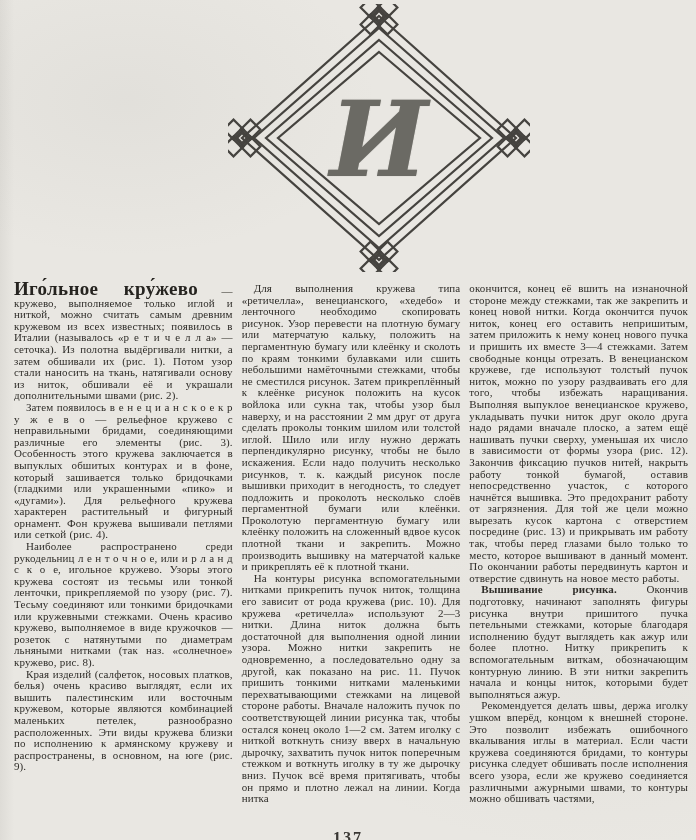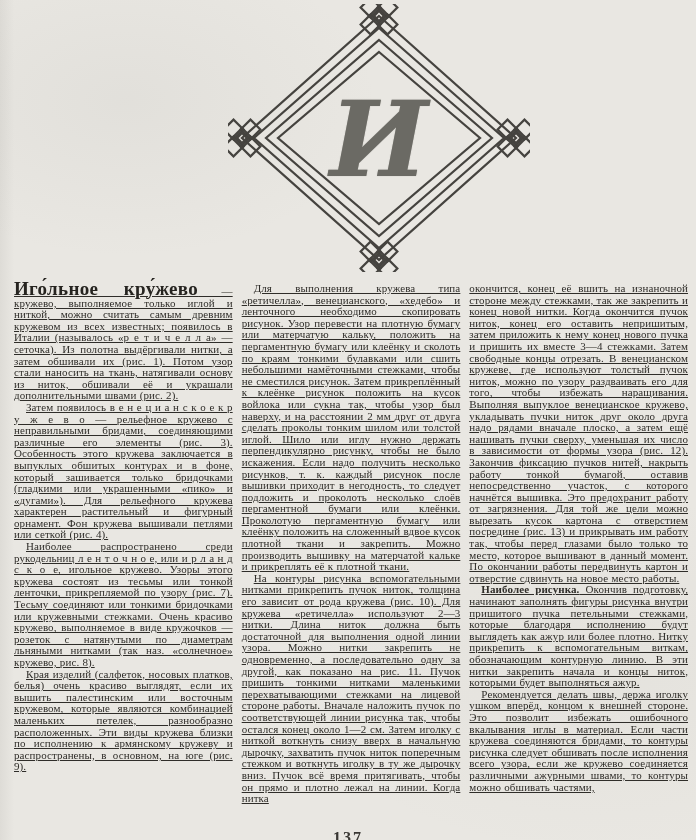--- a/index.html
+++ b/index.html
@@ -22,21 +22,21 @@
   .ornament-letter{
     position:absolute;left:228px;top:4px;width:302px;height:268px;
     display:flex;align-items:center;justify-content:center;
     font-family:"DejaVu Serif", serif;font-style:italic;font-weight:bold;
     font-size:104px;color:#6b6a64;line-height:1;
     padding-top:4px;box-sizing:border-box;
     text-shadow:0 0 1px rgba(60,60,55,0.35);
   }
   .columns{
     position:absolute;left:14px;top:283px;width:674px;
-    display:flex;gap:9px;text-decoration:underline;
+    display:flex;gap:9px;
   }
   .col{flex:1;min-width:0;}
   .col p{
     margin:0;
     font-size:11px;line-height:11.6px;
     text-align:justify;text-indent:12px;
     letter-spacing:0.1px;
     word-spacing:0.4px;
   }
   .col p.no-indent{text-indent:0;}
@@ -112,21 +112,21 @@
       <p>Края изделий (салфеток, носовых платков, белья) очень красиво выглядят, если их вышить палестинским или восточным кружевом, которые являются комбинацией маленьких петелек, разнообразно расположенных. Эти виды кружева близки по исполнению к армянскому кружеву и распространены, в основном, на юге (рис. 9).</p>
     </div>
 
     <div class="col">
       <p>Для выполнения кружева типа «ретичелла», венецианского, «хедебо» и ленточного необходимо скопировать рисунок. Узор перевести на плотную бумагу или матерчатую кальку, положить на пергаментную бумагу или клеёнку и сколоть по краям тонкими булавками или сшить небольшими намёточными стежками, чтобы не сместился рисунок. Затем прикреплённый к клеёнке рисунок положить на кусок войлока или сукна так, чтобы узор был наверху, и на расстоянии 2 мм друг от друга сделать проколы тонким шилом или толстой иглой. Шило или иглу нужно держать перпендикулярно рисунку, чтобы не было искажения. Если надо получить несколько рисунков, т. к. каждый рисунок после вышивки приходит в негодность, то следует подложить и проколоть несколько слоёв пергаментной бумаги или клеёнки. Проколотую пергаментную бумагу или клеёнку положить на сложенный вдвое кусок плотной ткани и закрепить. Можно производить вышивку на матерчатой кальке и прикреплять её к плотной ткани.</p>
       <p>На контуры рисунка вспомогательными нитками прикрепить пучок ниток, толщина его зависит от рода кружева (рис. 10). Для кружева «ретичелла» используют 2—3 нитки. Длина ниток должна быть достаточной для выполнения одной линии узора. Можно нитки закрепить не одновременно, а последовательно одну за другой, как показано на рис. 11. Пучок пришить тонкими нитками маленькими перехватывающими стежками на лицевой стороне работы. Вначале наложить пучок по соответствующей линии рисунка так, чтобы остался конец около 1—2 см. Затем иголку с ниткой воткнуть снизу вверх в начальную дырочку, захватить пучок ниток поперечным стежком и воткнуть иголку в ту же дырочку вниз. Пучок всё время притягивать, чтобы он прямо и плотно лежал на линии. Когда нитка</p>
     </div>
 
     <div class="col">
       <p class="no-indent">окончится, конец её вшить на изнаночной стороне между стежками, так же закрепить и конец новой нитки. Когда окончится пучок ниток, конец его оставить непришитым, затем приложить к нему конец нового пучка и пришить их вместе 3—4 стежками. Затем свободные концы отрезать. В венецианском кружеве, где используют толстый пучок ниток, можно по узору раздваивать его для того, чтобы избежать наращивания. Выполняя выпуклое венецианское кружево, укладывать пучки ниток друг около друга надо рядами вначале плоско, а затем ещё нашивать пучки сверху, уменьшая их число в зависимости от формы узора (рис. 12). Закончив фиксацию пучков нитей, накрыть работу тонкой бумагой, оставив непосредственно участок, с которого начнётся вышивка. Это предохранит работу от загрязнения. Для той же цели можно вырезать кусок картона с отверстием посредине (рис. 13) и прикрывать им работу так, чтобы перед глазами было только то место, которое вышивают в данный момент. По окончании работы передвинуть картон и отверстие сдвинуть на новое место работы.</p>
-      <p><span class="lead">Наиболее рисунка.</span><span> Окончив подготовку, начинают заполнять фигуры рисунка внутри пришитого пучка петельными стежками, которые благодаря исполнению будут выглядеть как ажур или более плотно. Нитку прикрепить к вспомогательным виткам, обозначающим контурную линию. В эти нитки закрепить начала и концы ниток, которыми будет выполняться ажур.</span></p>
+      <p><span class="lead">Вышивание рисунка.</span><span> Окончив подготовку, начинают заполнять фигуры рисунка внутри пришитого пучка петельными стежками, которые благодаря исполнению будут выглядеть как ажур или более плотно. Нитку прикрепить к вспомогательным виткам, обозначающим контурную линию. В эти нитки закрепить начала и концы ниток, которыми будет выполняться ажур.</span></p>
       <p>Рекомендуется делать швы, держа иголку ушком вперёд, концом к внешней стороне. Это позволит избежать ошибочного вкалывания иглы в материал. Если части кружева соединяются бридами, то контуры рисунка следует обшивать после исполнения всего узора, если же кружево соединяется различными ажурными швами, то контуры можно обшивать частями,</p>
     </div>
 
   </div>
 
   <div class="pagenum">137</div>
 
 </div>
 
 </body></html>

